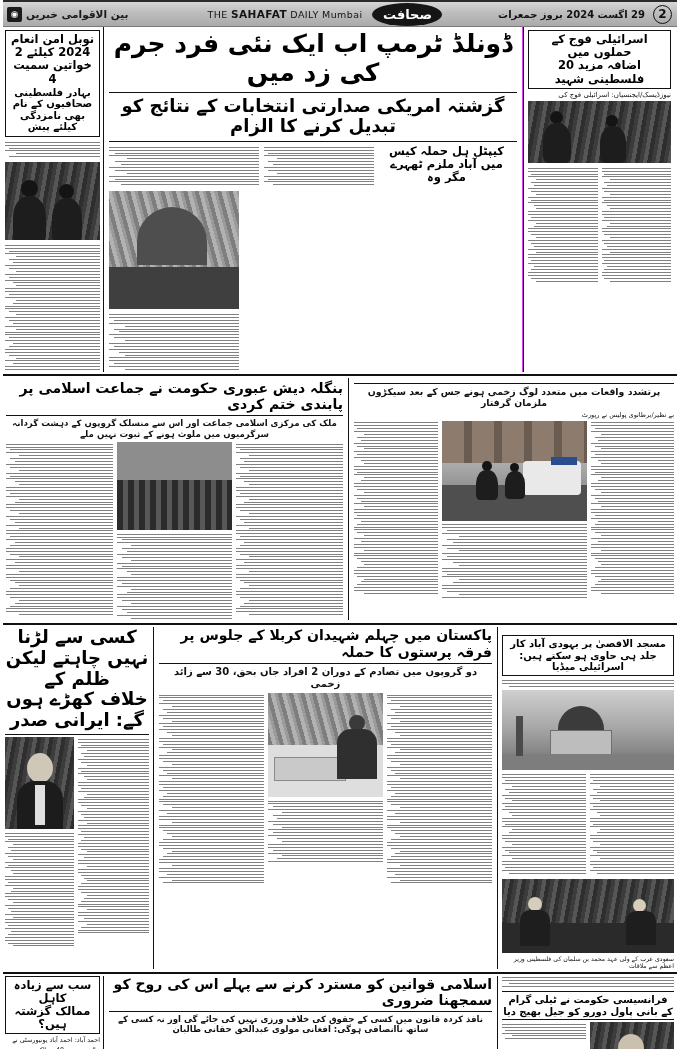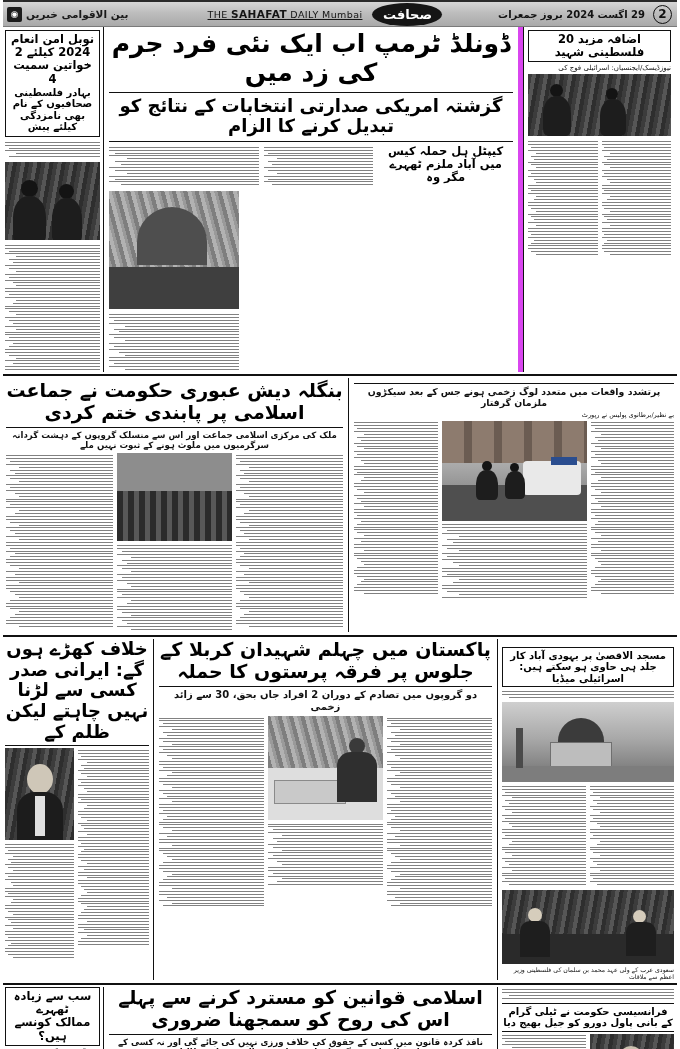--- a/index.html
+++ b/index.html
@@ -23,39 +23,39 @@
     border-bottom:1px solid #7a7a7a;
     display:flex; align-items:center; position:relative;
   }
   .mh-left { display:flex; align-items:center; gap:4px; padding-left:4px; width:180px; }
   .mh-badge {
     width:15px;height:15px;background:#1b1b1b;border-radius:2px;
     display:flex;align-items:center;justify-content:center;color:#fff;font-size:9px;
   }
   .mh-urdu { font-size:10.5px; font-weight:bold; direction:rtl; letter-spacing:.3px; color:#1a1a1a;}
   .mh-center { flex:1; display:flex; align-items:center; justify-content:center; gap:10px;}
-  .mh-eng { font-size:9.5px; letter-spacing:.4px; color:#141414;text-decoration:underline; }
+  .mh-eng { font-size:9.5px; letter-spacing:.4px; color:#141414; }
   .mh-eng b { font-size:10.5px; }
   .logo-oval {
     width:70px;height:23px;border-radius:50%;background:#151515;
     display:flex;align-items:center;justify-content:center;
     color:#fff;font-size:13px;font-weight:bold;direction:rtl;
   }
   .mh-right { width:210px; display:flex; align-items:center; justify-content:flex-end; gap:8px; padding-right:5px;}
   .mh-date { font-size:10px; direction:rtl; color:#121212; font-weight:600;}
   .pagenum {
     width:19px;height:19px;border-radius:50%;border:1.6px solid #111;
     display:flex;align-items:center;justify-content:center;font-size:12px;font-weight:bold;
   }
 
   
   .rtl { direction:rtl; text-align:right; }
   .hl   { direction:rtl; text-align:center; font-weight:bold; line-height:1.15; color:#000; }
   .hl-xl{ font-size:25px; letter-spacing:-.4px;}
-  .hl-l { font-size:19px; }
+  .hl-l { font-size:14px;text-align:right; }
   .hl-m { font-size:18px; }
   .hl-s { font-size:11.5px; }
   .hl-xs{ font-size:10px; }
   .sub  { direction:rtl; text-align:center; font-weight:bold; font-size:10.5px; line-height:1.2; }
   .sub-s{ font-size:8.6px; }
 
   
   .body-lines { direction:rtl; }
   .body-lines i {
     display:block; height:1px; background:#5d5d5d; margin:2.4px 0;
@@ -78,21 +78,21 @@
   .photo.light{ background:
       repeating-linear-gradient(75deg,#9a9a9a 0 3px,#7e7e7e 3px 7px,#b2b2b2 7px 11px),#8d8d8d; }
   .photo.sky  { background:linear-gradient(180deg,#cfcfcf 0%,#a8a8a8 46%,#6e6e6e 100%); }
   .photo .figure {
     position:absolute; background:#1d1d1d; border-radius:45% 45% 18% 18%;
   }
   .photo .head { position:absolute; background:#141414; border-radius:50%; }
 
   .rule   { border-top:1px solid #111; }
   .rule2  { border-top:2px solid #111; }
-  .vrule  { border-right:5px solid #d946ef; }
+  .vrule  { border-right:1px solid #d946ef; }
   .box    { border:1px solid #111; }
 
   
   .grid { display:flex; gap:0; }
   .col  { display:flex; flex-direction:column; }
 </style>
 </head>
 <body>
 
 <div class="page">
@@ -260,20 +260,21 @@
               <i></i>
               <i></i>
           </div>
         </div>
 
       </div>
     </div>
 
     <div class="col" style="width:150px; padding:3px 2px 0 4px; border-left:1px solid #111;">
       <div class="box" style="padding:2px;">
+        <div class="hl hl-s">اسرائیلی فوج کے حملوں میں</div>
         <div class="hl hl-s">اضافہ مزید 20 فلسطینی شہید</div>
       </div>
       <div class="rtl" style="font-size:7px;margin-top:2px;">نیوزڈیسک/ایجنسیاں: اسرائیلی فوج کی</div>
       <div class="photo dark" style="height:62px;margin-top:2px;">
         <div class="head" style="left:22px;top:10px;width:13px;height:13px;"></div>
         <div class="figure" style="left:15px;top:22px;width:28px;height:40px;"></div>
         <div class="head" style="left:78px;top:14px;width:12px;height:12px;"></div>
         <div class="figure" style="left:72px;top:25px;width:26px;height:37px;"></div>
       </div>
       <div class="grid" style="gap:4px;margin-top:3px;">
@@ -720,22 +721,22 @@
             </div>
         </div>
       </div>
     </div>
   </div>
 
   <div class="rule2" style="margin:3px 0 2px;"></div>
   <div class="grid">
 
     <div class="col" style="width:150px;padding:0 4px 0 2px;">
+      <div class="hl hl-m">کسی سے لڑنا نہیں چاہتے لیکن ظلم کے</div>
       <div class="hl hl-m">خلاف کھڑے ہوں گے: ایرانی صدر</div>
-      <div class="hl hl-m">کسی سے لڑنا نہیں چاہتے لیکن ظلم کے</div>
       <div class="rule" style="margin:3px 0 2px;"></div>
       <div class="grid" style="gap:4px;">
         <div style="width:70px;" class="col">
           <div class="photo dark" style="height:92px;">
             <div class="head" style="left:22px;top:16px;width:26px;height:30px;background:#cfc7b8;"></div>
             <div style="position:absolute;left:12px;top:44px;width:46px;height:48px;background:#1c1c1c;border-radius:18px 18px 0 0;"></div>
             <div style="position:absolute;left:30px;top:48px;width:10px;height:40px;background:#e0e0e0;"></div>
           </div>
           <div class="body-lines tiny" style="margin-top:2px;">
               <i></i>
@@ -1140,22 +1141,22 @@
       </div>
       <div class="rtl" style="font-size:6.2px;margin-top:2px;">سعودی عرب کے ولی عہد محمد بن سلمان کی فلسطینی وزیر اعظم سے ملاقات</div>
     </div>
   </div>
 
   <div class="rule2" style="margin:3px 0 2px;"></div>
   <div class="grid">
 
     <div class="col" style="width:100px;padding:0 3px 0 2px;">
       <div class="box" style="padding:2px;">
-        <div class="hl hl-s">سب سے زیادہ ٹھہرے</div>
-        <div class="hl hl-s">ممالک کونسے ہیں؟</div>
+        <div class="hl hl-s">سب سے زیادہ کاہل</div>
+        <div class="hl hl-s">ممالک گزشتہ ہیں؟</div>
       </div>
       <div class="rtl" style="font-size:6.4px;line-height:1.45;margin-top:2px;">احمد آباد: احمد آباد یونیورسٹی نے حال ہی میں 48 ممالک میں 7,00,00 سے زائد افراد کے اعداد و شمار کا جائزہ لیا</div>
 
     </div>
 
     <div class="col" style="width:395px;padding:0 5px;border-left:1px solid #111;border-right:1px solid #111;">
       <div class="hl hl-l">اسلامی قوانین کو مسترد کرنے سے پہلے اس کی روح کو سمجھنا ضروری</div>
       <div class="rule" style="margin:3px 0 2px;"></div>
       <div class="sub sub-s">نافذ کردہ قانون میں کسی کے حقوق کی خلاف ورزی نہیں کی جائے گی اور نہ کسی کے ساتھ ناانصافی ہوگی: افغانی مولوی عبدالحق حقانی طالبان</div>
 

